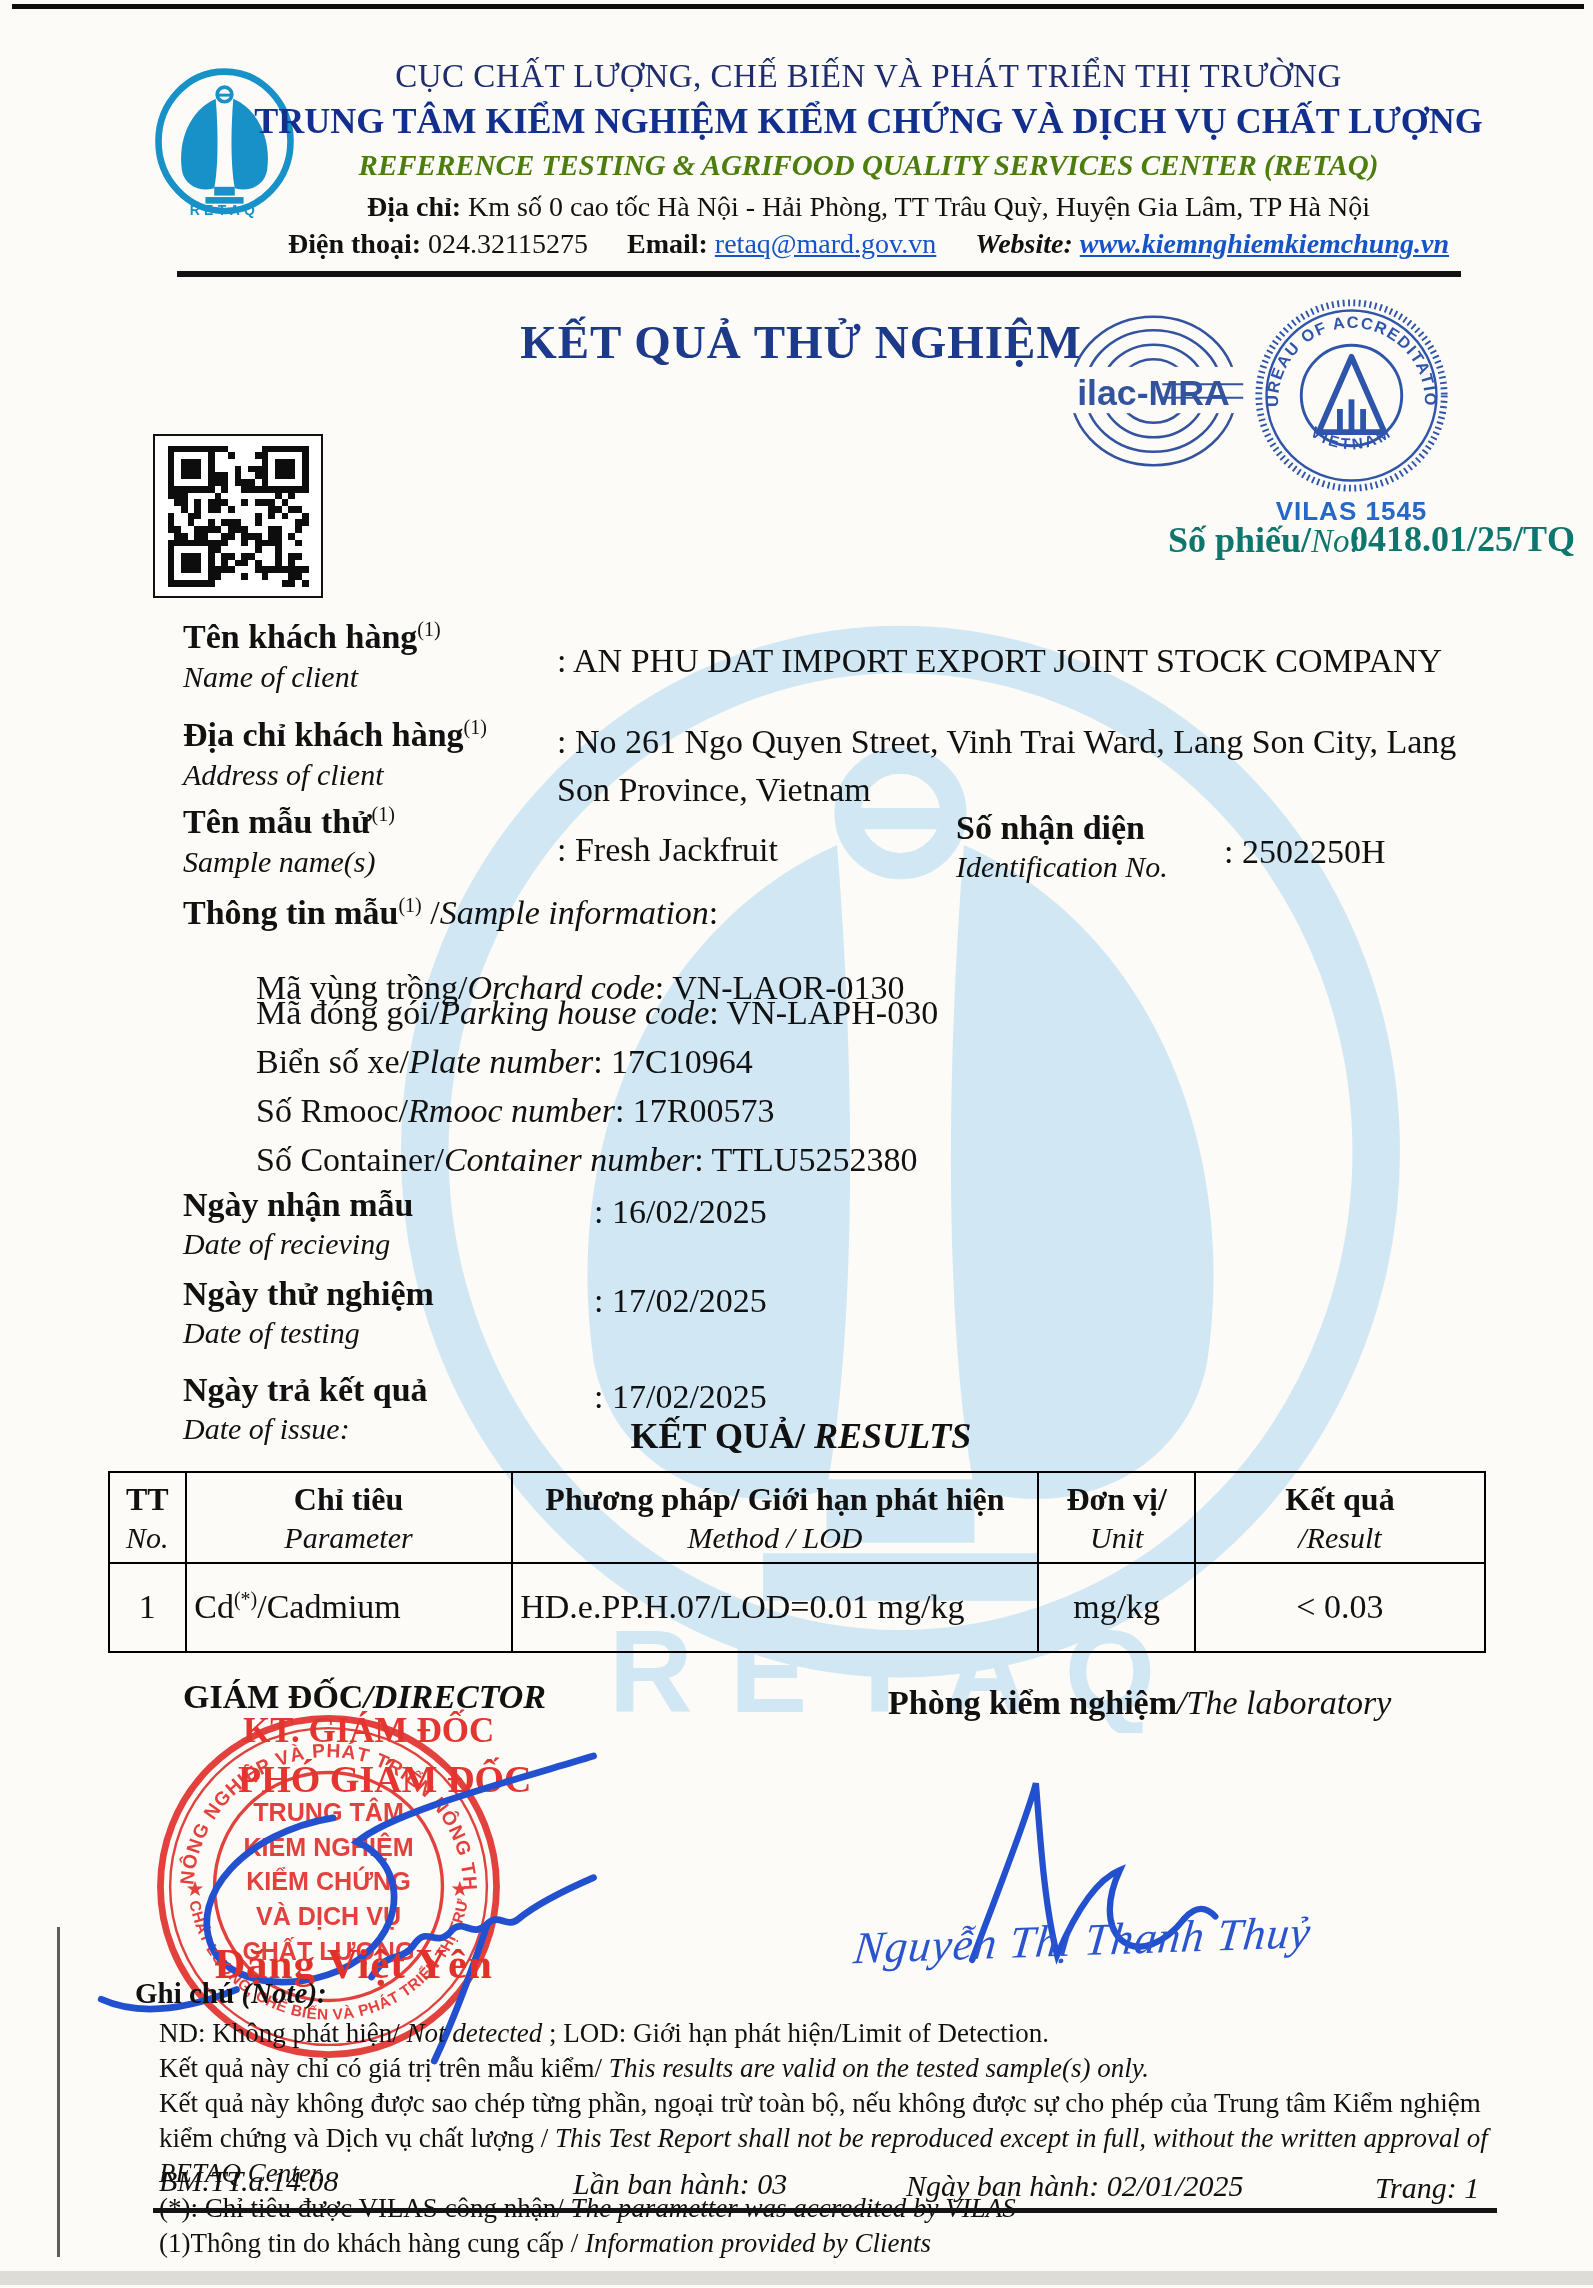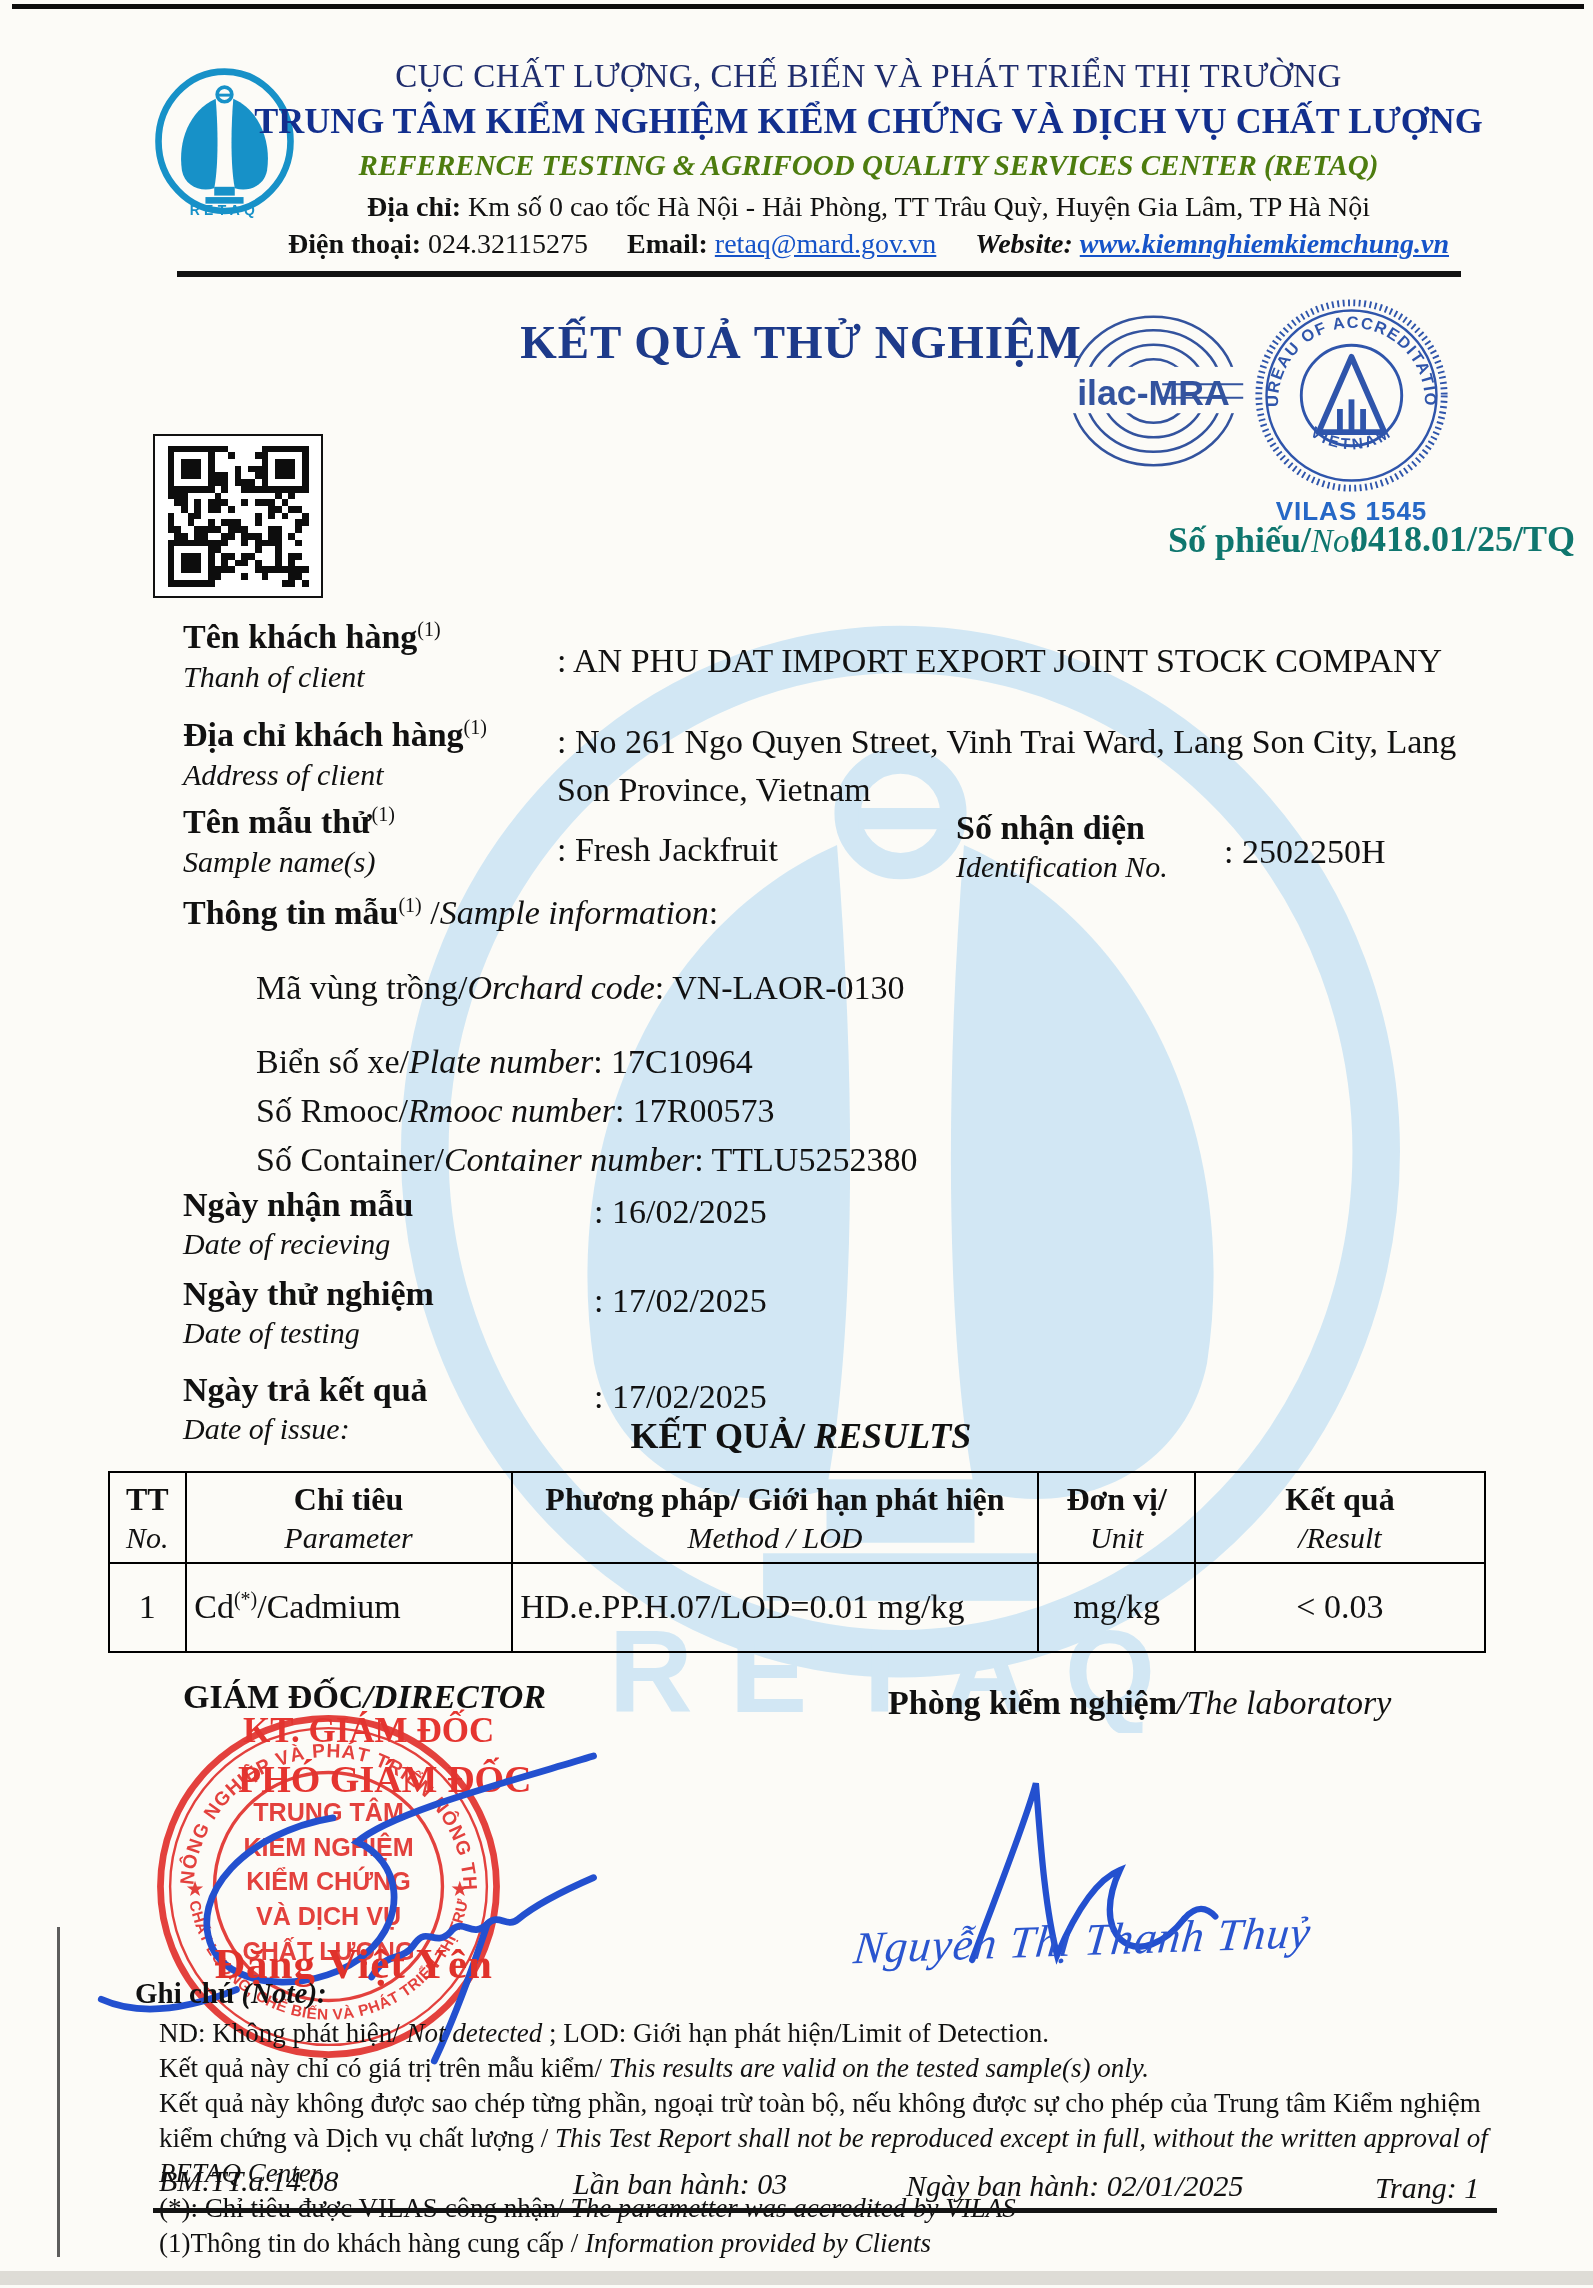--- a/index.html
+++ b/index.html
@@ -622,21 +622,21 @@
           <i></i>
           <i class="b"></i>
         </div>
     </div>
 
     <div class="abs report-no"><span>Số phiếu/</span><span class="en">No:</span></div>
     <div class="abs report-no-value">0418.01/25/TQ</div>
 
     <div class="abs lbl" style="left:183px;top:618px;">
       <div class="lv"><span>Tên khách hàng</span><sup>(1)</sup></div>
-      <div class="le">Thanh of client</div>
+      <div class="le">Name of client</div>
     </div>
     <div class="abs val" style="left:557px;top:637px;width:956px;">: AN PHU DAT IMPORT EXPORT JOINT STOCK COMPANY</div>
 
     <div class="abs lbl" style="left:183px;top:716px;">
       <div class="lv"><span>Địa chỉ khách hàng</span><sup>(1)</sup></div>
       <div class="le">Address of client</div>
     </div>
     <div class="abs val" style="left:557px;top:718px;width:951px;">: No 261 Ngo Quyen Street, Vinh Trai Ward, Lang Son City, Lang Son Province, Vietnam</div>
 
     <div class="abs lbl" style="left:183px;top:803px;">
@@ -646,20 +646,21 @@
     <div class="abs val" style="left:557px;top:826px;">: Fresh Jackfruit</div>
     <div class="abs lbl" style="left:956px;top:809px;">
       <div class="lv">Số nhận diện</div>
       <div class="le">Identification No.</div>
     </div>
     <div class="abs val" style="left:1224px;top:828px;">: 2502250H</div>
 
     <div class="abs sih" style="left:183px;top:894px;"><span class="b">Thông tin mẫu</span><sup style="font-size:20px;">(1)</sup><span> /</span><span class="i">Sample information</span><span>:</span></div>
 
     <div class="abs si-item" style="left:256px;top:944px;margin-top:25px;"><span>Mã vùng trồng/</span><span class="i">Orchard code</span><span>: VN-LAOR-0130</span></div>
+    <div class="abs si-item" style="left:256px;top:994px;"><span>Mã đóng gói/</span><span class="i">Parking house code</span><span>: VN-LAPH-030</span></div>
     <div class="abs si-item" style="left:256px;top:1043px;"><span>Biển số xe/</span><span class="i">Plate number</span><span>: 17C10964</span></div>
     <div class="abs si-item" style="left:256px;top:1092px;"><span>Số Rmooc/</span><span class="i">Rmooc number</span><span>: 17R00573</span></div>
     <div class="abs si-item" style="left:256px;top:1141px;"><span>Số Container/</span><span class="i">Container number</span><span>: TTLU5252380</span></div>
 
     <div class="abs lbl" style="left:183px;top:1186px;">
       <div class="lv">Ngày nhận mẫu</div>
       <div class="le">Date of recieving</div>
     </div>
     <div class="abs val" style="left:594px;top:1188px;">: 16/02/2025</div>
 

